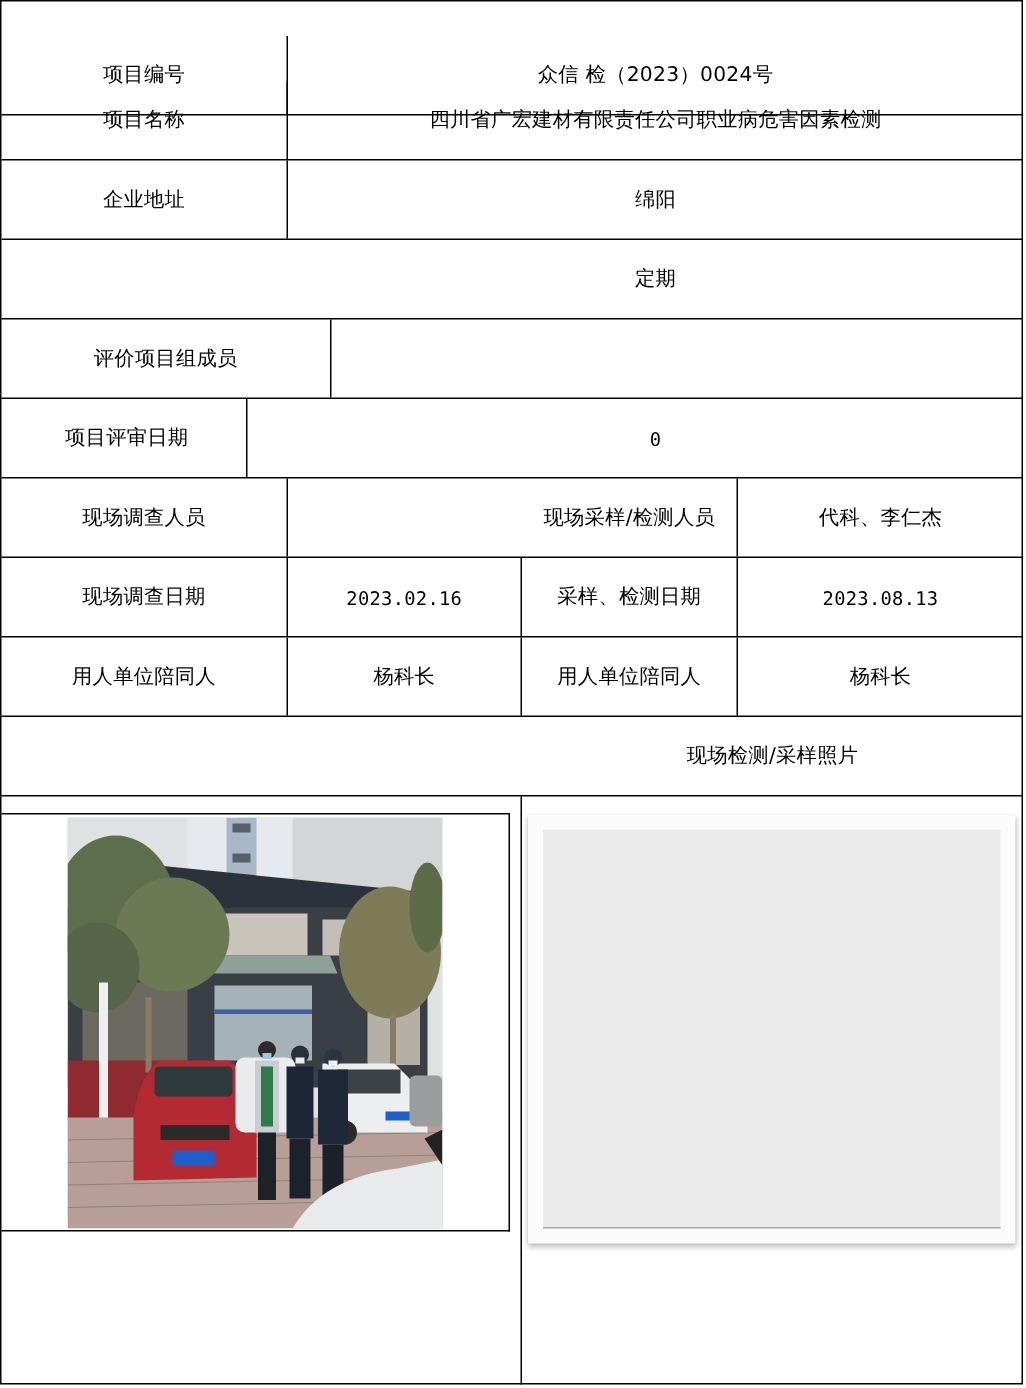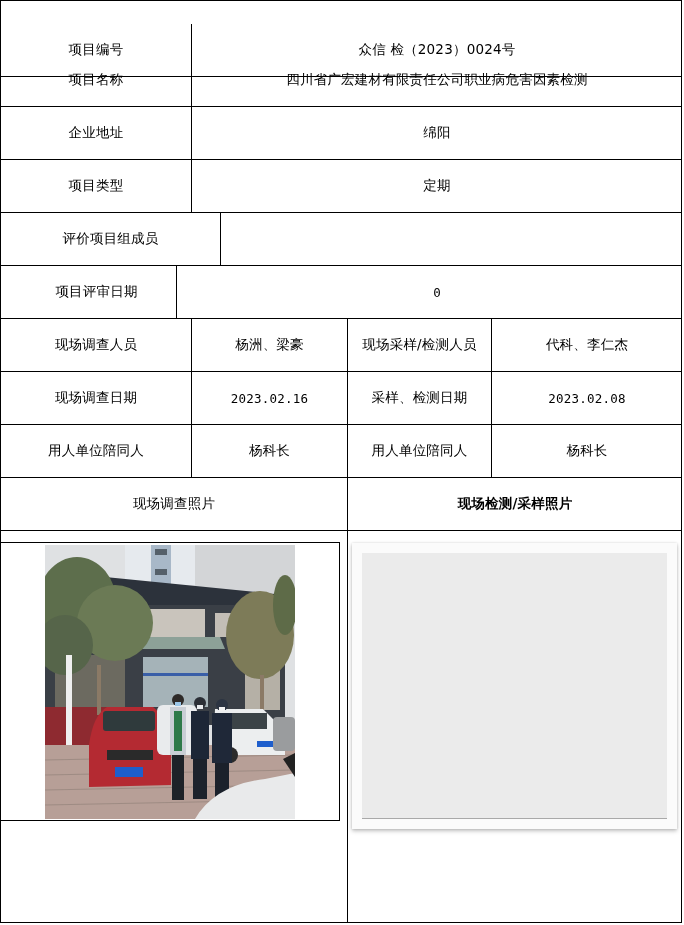--- a/index.html
+++ b/index.html
@@ -69,54 +69,51 @@
   </div>
   <div class="row" style="top:53px; height:53px;">
     <div class="cell divider" style="left:0; width:191px;">项目名称</div>
     <div class="cell" style="left:191px; width:490px;">四川省广宏建材有限责任公司职业病危害因素检测</div>
   </div>
   <div class="row" style="top:106px; height:53px;">
     <div class="cell divider" style="left:0; width:191px;">企业地址</div>
     <div class="cell" style="left:191px; width:490px;">绵阳</div>
   </div>
   <div class="row" style="top:159px; height:53px;">
-    <div class="cell divider" style="left:0; width:191px;">项目类型</div>
     <div class="cell" style="left:191px; width:490px;">定期</div>
   </div>
   <div class="row" style="top:212px; height:53px;">
     <div class="cell divider" style="left:0; width:220px;">评价项目组成员</div>
     <div class="cell" style="left:191px; width:490px;"></div>
   </div>
   <div class="row" style="top:265px; height:53px;">
-    <div class="cell divider" style="left:16px; width:160px;">项目评审日期</div>
+    <div class="cell divider" style="left:4px; width:160px;">项目评审日期</div>
     <div class="cell mono" style="left:191px; width:490px;">0</div>
   </div>
 
   <div class="row" style="top:318px; height:53px;">
     <div class="cell divider" style="left:0; width:191px;">现场调查人员</div>
-    <div class="cell divider" style="left:191px; width:156px;">杨洲、梁豪</div>
     <div class="cell divider" style="left:347px; width:144px;">现场采样/检测人员</div>
     <div class="cell" style="left:491px; width:190px;">代科、李仁杰</div>
   </div>
   <div class="row" style="top:371px; height:53px;text-align:center;">
     <div class="cell divider" style="left:0; width:191px;">现场调查日期</div>
     <div class="cell divider mono" style="left:191px; width:156px;">2023.02.16</div>
     <div class="cell divider" style="left:347px; width:144px;">采样、检测日期</div>
-    <div class="cell mono" style="left:491px; width:190px;">2023.02.08</div>
+    <div class="cell mono" style="left:491px; width:190px;">2023.08.13</div>
   </div>
   <div class="row" style="top:424px; height:53px;">
     <div class="cell divider" style="left:0; width:191px;">用人单位陪同人</div>
     <div class="cell divider" style="left:191px; width:156px;">杨科长</div>
     <div class="cell divider" style="left:347px; width:144px;">用人单位陪同人</div>
     <div class="cell" style="left:491px; width:190px;">杨科长</div>
   </div>
 
   <div class="row" style="top:477px; height:53px;">
-    <div class="cell divider" style="left:0; width:347px;">现场调查照片</div>
-    <div class="cell" style="left:347px; width:334px;font-weight:bold;">现场检测/采样照片</div>
+    <div class="cell" style="left:347px; width:334px;">现场检测/采样照片</div>
   </div>
 
   <div style="position:absolute; left:0; top:530px; width:681px; height:392px;">
     <div class="vline" style="left:346px; top:0; height:392px;"></div>
 
     <div class="photo-frame">
       <div class="photo">
         <svg width="250" height="274" viewBox="0 0 250 274" xmlns="http://www.w3.org/2000/svg">
 
           <rect x="0" y="0" width="250" height="274" fill="#dfe1e3"></rect>

